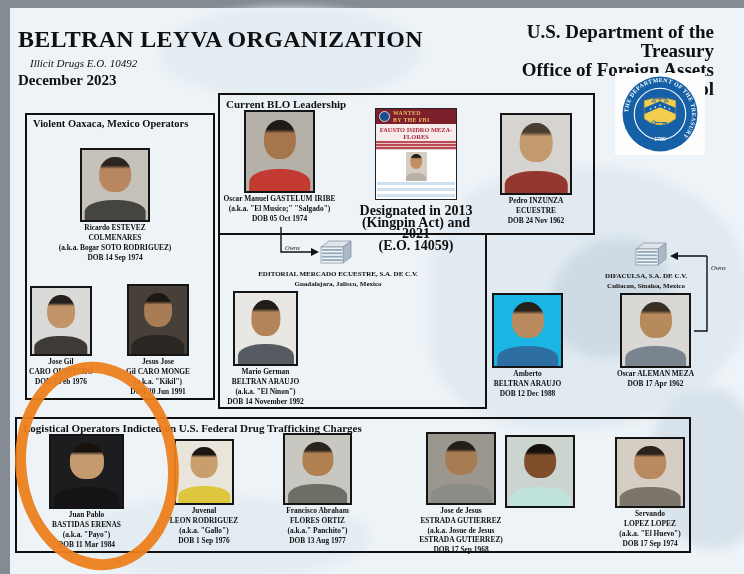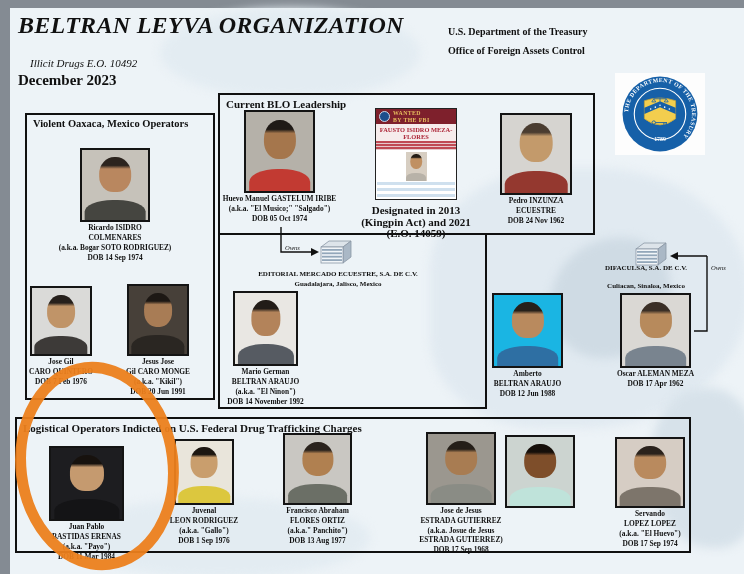--- a/index.html
+++ b/index.html
@@ -2,24 +2,24 @@
 <html><head>
 <meta charset="utf-8">
 <style>
   html,body{margin:0;padding:0;}
   .screen{position:relative;width:744px;height:574px;overflow:hidden;background:#848b93;
           font-family:"Liberation Serif","DejaVu Serif",serif;color:#101010;}
   .page{position:absolute;left:10px;top:8px;width:734px;height:566px;background:#edf3f7;}
   .wm{position:absolute;filter:blur(5px);z-index:0;}
   .abs{position:absolute;}
   
-  .h-title{left:18px;top:12px;font-size:24px;font-weight:bold;letter-spacing:.3px;z-index:2;font-style:italic;}
+  .h-title{left:18px;top:26px;font-size:24px;font-weight:bold;letter-spacing:.3px;z-index:2;}
   .h-eo{left:30px;top:57px;font-style:italic;font-size:11px;z-index:2;}
   .h-date{left:18px;top:72px;font-size:15px;font-weight:bold;z-index:2;}
-  .h-agency{left:448px;top:22px;width:256px;text-align:left;font-size:10px;font-weight:bold;line-height:19px;z-index:2;}
+  .h-agency{left:458px;top:22px;width:256px;text-align:right;font-size:19px;font-weight:bold;line-height:19px;z-index:2;}
   
   .box{position:absolute;border:2px solid #101010;box-sizing:border-box;z-index:1;}
   .box-title{position:absolute;left:6px;top:3px;font-weight:bold;white-space:nowrap;}
   
   .person{position:absolute;z-index:3;}
   .photo{position:relative;width:100%;border:2px solid #141414;box-sizing:border-box;overflow:hidden;background:var(--bg);}
   .photo .head{position:absolute;left:50%;top:10%;width:48%;height:50%;transform:translateX(-50%);
                border-radius:48% 48% 44% 44%;background:linear-gradient(var(--hair) 0 24%,var(--skin) 34%);}
   .photo .body{position:absolute;left:50%;bottom:-8%;width:92%;height:36%;transform:translateX(-50%);
                border-radius:46% 46% 0 0;background:var(--shirt);}
@@ -39,21 +39,21 @@
   .p-name{background:#F6ECEC;color:#AC2436;font-weight:bold;font-size:6.4px;line-height:7px;text-align:center;padding:2px 0 1px;}
   .p-band{height:9px;background:repeating-linear-gradient(180deg,#C04A54 0 2px,#e6c9cc 2px 3px);}
   .p-photo{height:33px;display:flex;justify-content:center;padding-top:2px;}
   .p-mug{position:relative;width:21px;height:29px;background:#D7CEC2;overflow:hidden;}
   .p-mug .head{position:absolute;left:50%;top:8%;width:55%;height:52%;transform:translateX(-50%);
                border-radius:48%;background:linear-gradient(#241c15 0 22%,#c09062 32%);}
   .p-mug .body{position:absolute;left:50%;bottom:-8%;width:95%;height:34%;transform:translateX(-50%);
                border-radius:46% 46% 0 0;background:#b8b2a8;}
   .p-table{position:absolute;left:1px;right:1px;bottom:1px;height:16px;
            background:repeating-linear-gradient(180deg,#CFE0EE 0 3px,#ffffff 3px 6px);}
-  .designated{position:absolute;left:356px;top:205px;width:120px;text-align:center;font-size:11px;font-weight:bold;
+  .designated{position:absolute;left:356px;top:205px;width:120px;text-align:center;font-size:14px;font-weight:bold;
               line-height:11.5px;z-index:2;}
   
   .seal-bg{position:absolute;left:615px;top:73px;width:90px;height:82px;background:#fdfdfd;z-index:2;}
   .overlay{position:absolute;left:0;top:0;z-index:2;}
   .marker{position:absolute;left:0;top:0;z-index:10;pointer-events:none;}
 </style>
 </head>
 <body>
 
 <div class="screen">
@@ -142,21 +142,21 @@
     <polygon points="2,8 10,2 32,2 24,8" fill="#dde4ea" stroke="#8a97a5" stroke-width="0.8"></polygon>
     <polygon points="24,8 32,2 32,18 24,24" fill="#aab8c6" stroke="#8a97a5" stroke-width="0.8"></polygon>
     <rect x="2" y="8" width="22" height="16" fill="#f2f6f9" stroke="#8a97a5" stroke-width="0.8"></rect>
     <g fill="#93a7ba">
         <rect x="3" y="10" width="20" height="1.8"></rect>
         <rect x="3" y="13.4" width="20" height="1.8"></rect>
     <rect x="3" y="16.8" width="20" height="1.8"></rect>
         <rect x="3" y="20.2" width="20" height="1.8"></rect>
       </g>
   </svg>
-  <div class="co" style="left:578px;top:263px;width:136px;">DIFACULSA, S.A. DE C.V.</div>
+  <div class="co" style="left:578px;top:271px;width:136px;">DIFACULSA, S.A. DE C.V.</div>
   <div class="co" style="left:578px;top:281px;width:136px;">Culiacan, Sinaloa, Mexico</div>
   <div class="owns" style="left:711px;top:264px;">Owns</div>
 
   <div class="poster">
     <div class="p-head">
       <span class="p-seal"></span>
       <div class="p-head-txt">
         <div>WANTED</div>
         <div>BY THE FBI</div>
       </div>
@@ -179,21 +179,21 @@
       <div>(Kingpin Act) and 2021</div>
       <div>(E.O. 14059)</div>
     </div>
 
   <div class="person" style="left:80px;top:148px;width:70px;">
     <div class="photo" style="height:74px;--bg:#c6c2ba;--skin:#b9875f;--shirt:#454540;--hair:#2c241e">
         <div class="head"></div>
         <div class="body"></div>
       </div>
     <div class="cap">
-        <div>Ricardo ISIDRO</div>
+        <div>Ricardo ESTEVEZ</div>
         <div>COLMENARES</div>
         <div>(a.k.a. Bogar SOTO RODRIGUEZ)</div>
         <div>DOB 14 Sep 1974</div>
       </div>
   </div>
   <div class="person" style="left:30px;top:286px;width:62px;">
     <div class="photo" style="height:70px;--bg:#dadad8;--skin:#c09468;--shirt:#3d3a38;--hair:#26201c">
         <div class="head"></div>
         <div class="body"></div>
       </div>
@@ -214,21 +214,21 @@
         <div>(a.k.a. "Kikil")</div>
         <div>DOB 20 Jun 1991</div>
       </div>
   </div>
   <div class="person" style="left:244px;top:110px;width:71px;">
     <div class="photo" style="height:83px;--bg:#b5b1a9;--skin:#a5764c;--shirt:#c23a32;--hair:#1f1a16">
         <div class="head"></div>
         <div class="body"></div>
       </div>
     <div class="cap">
-        <div>Huevo Manuel GASTELUM IRIBE</div>
+        <div>Oscar Manuel GASTELUM IRIBE</div>
         <div>(a.k.a. "El Musico;" "Salgado")</div>
         <div>DOB 05 Oct 1974</div>
       </div>
   </div>
   <div class="person" style="left:500px;top:113px;width:72px;">
     <div class="photo" style="height:82px;--bg:#d6d4d0;--skin:#c39a6b;--shirt:#94382f;--hair:#4a3c30">
         <div class="head"></div>
         <div class="body"></div>
       </div>
     <div class="cap">
@@ -250,34 +250,34 @@
       </div>
   </div>
   <div class="person" style="left:492px;top:293px;width:71px;">
     <div class="photo" style="height:75px;--bg:#1ab5e3;--skin:#b98a5e;--shirt:#2e6fa3;--hair:#26201a">
         <div class="head"></div>
         <div class="body"></div>
       </div>
     <div class="cap">
         <div>Amberto</div>
         <div>BELTRAN ARAUJO</div>
-        <div>DOB 12 Jun 1988</div>
+        <div>DOB 12 Dec 1988</div>
       </div>
   </div>
   <div class="person" style="left:620px;top:293px;width:71px;">
     <div class="photo" style="height:75px;--bg:#dad8d4;--skin:#b78a5c;--shirt:#79848f;--hair:#3a2f26">
         <div class="head"></div>
         <div class="body"></div>
       </div>
     <div class="cap">
         <div>Oscar ALEMAN MEZA</div>
         <div>DOB 17 Apr 1962</div>
       </div>
   </div>
-  <div class="person" style="left:49px;top:434px;width:75px;margin-top:12px;">
+  <div class="person" style="left:49px;top:434px;width:75px;">
     <div class="photo" style="height:75px;--bg:#1d1d20;--skin:#c59a6f;--shirt:#141416;--hair:#17120e">
         <div class="head"></div>
         <div class="body"></div>
       </div>
     <div class="cap">
         <div>Juan Pablo</div>
         <div>BASTIDAS ERENAS</div>
         <div>(a.k.a. "Payo")</div>
         <div>DOB 11 Mar 1984</div>
       </div>

